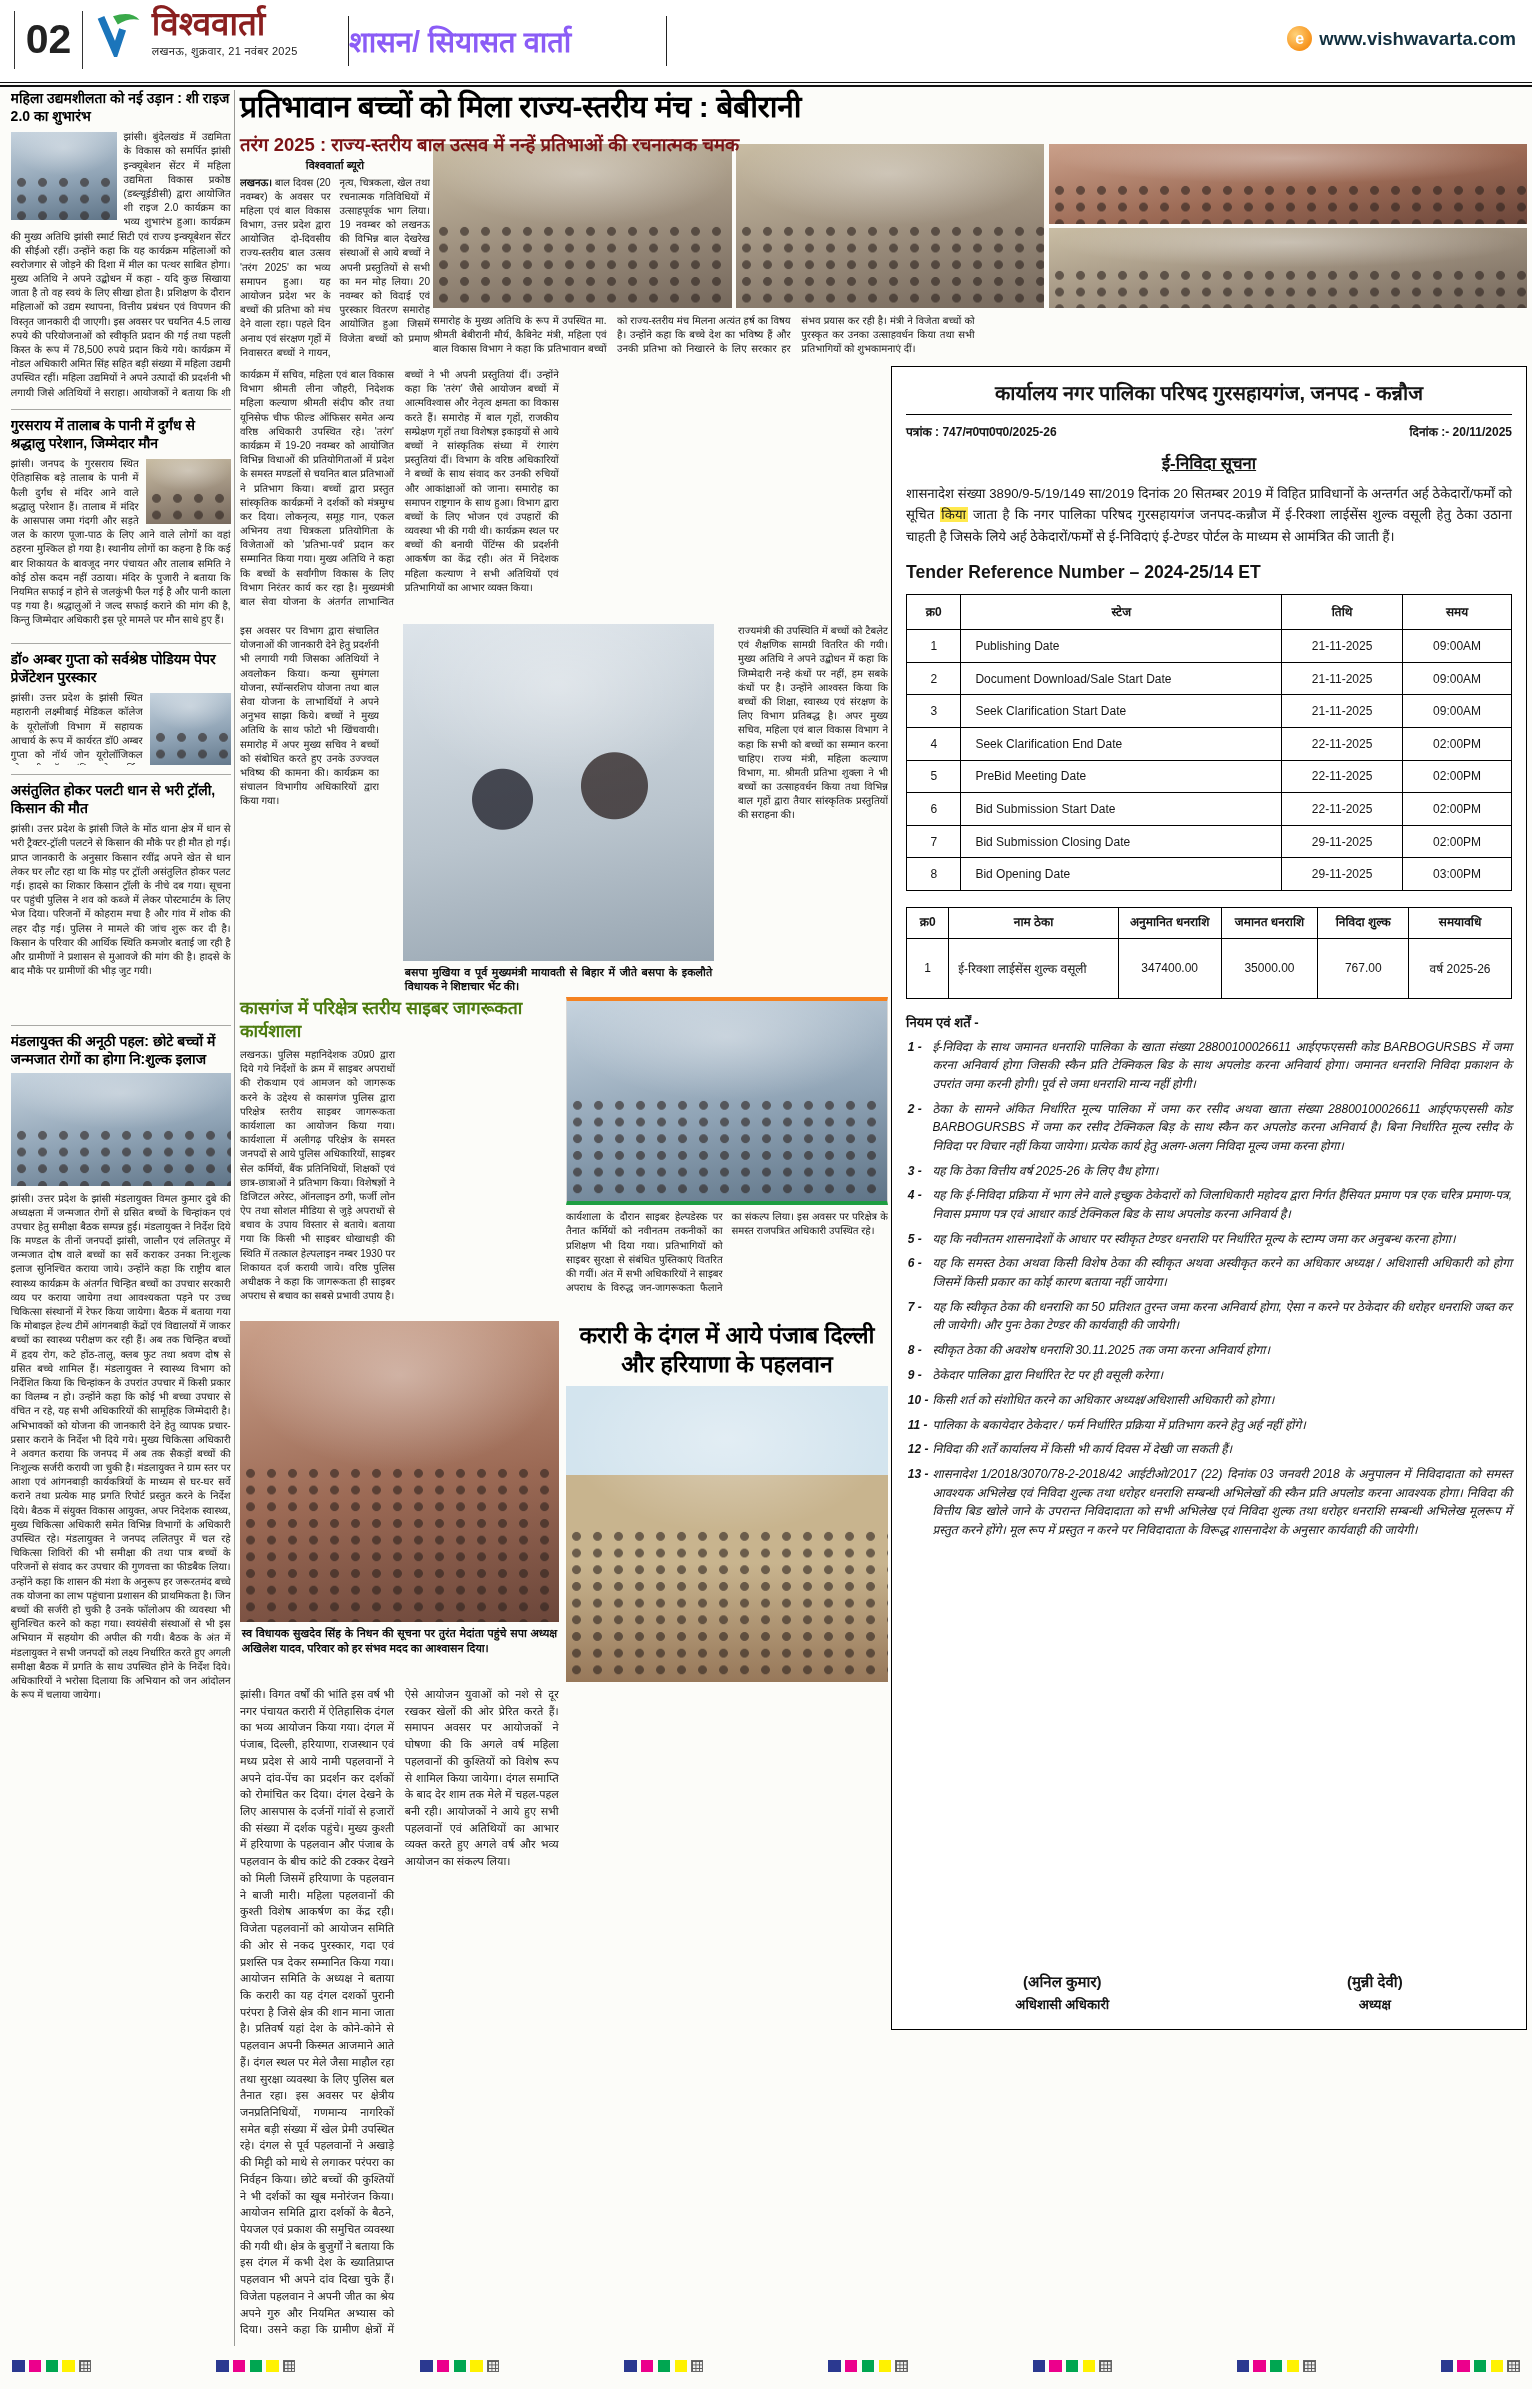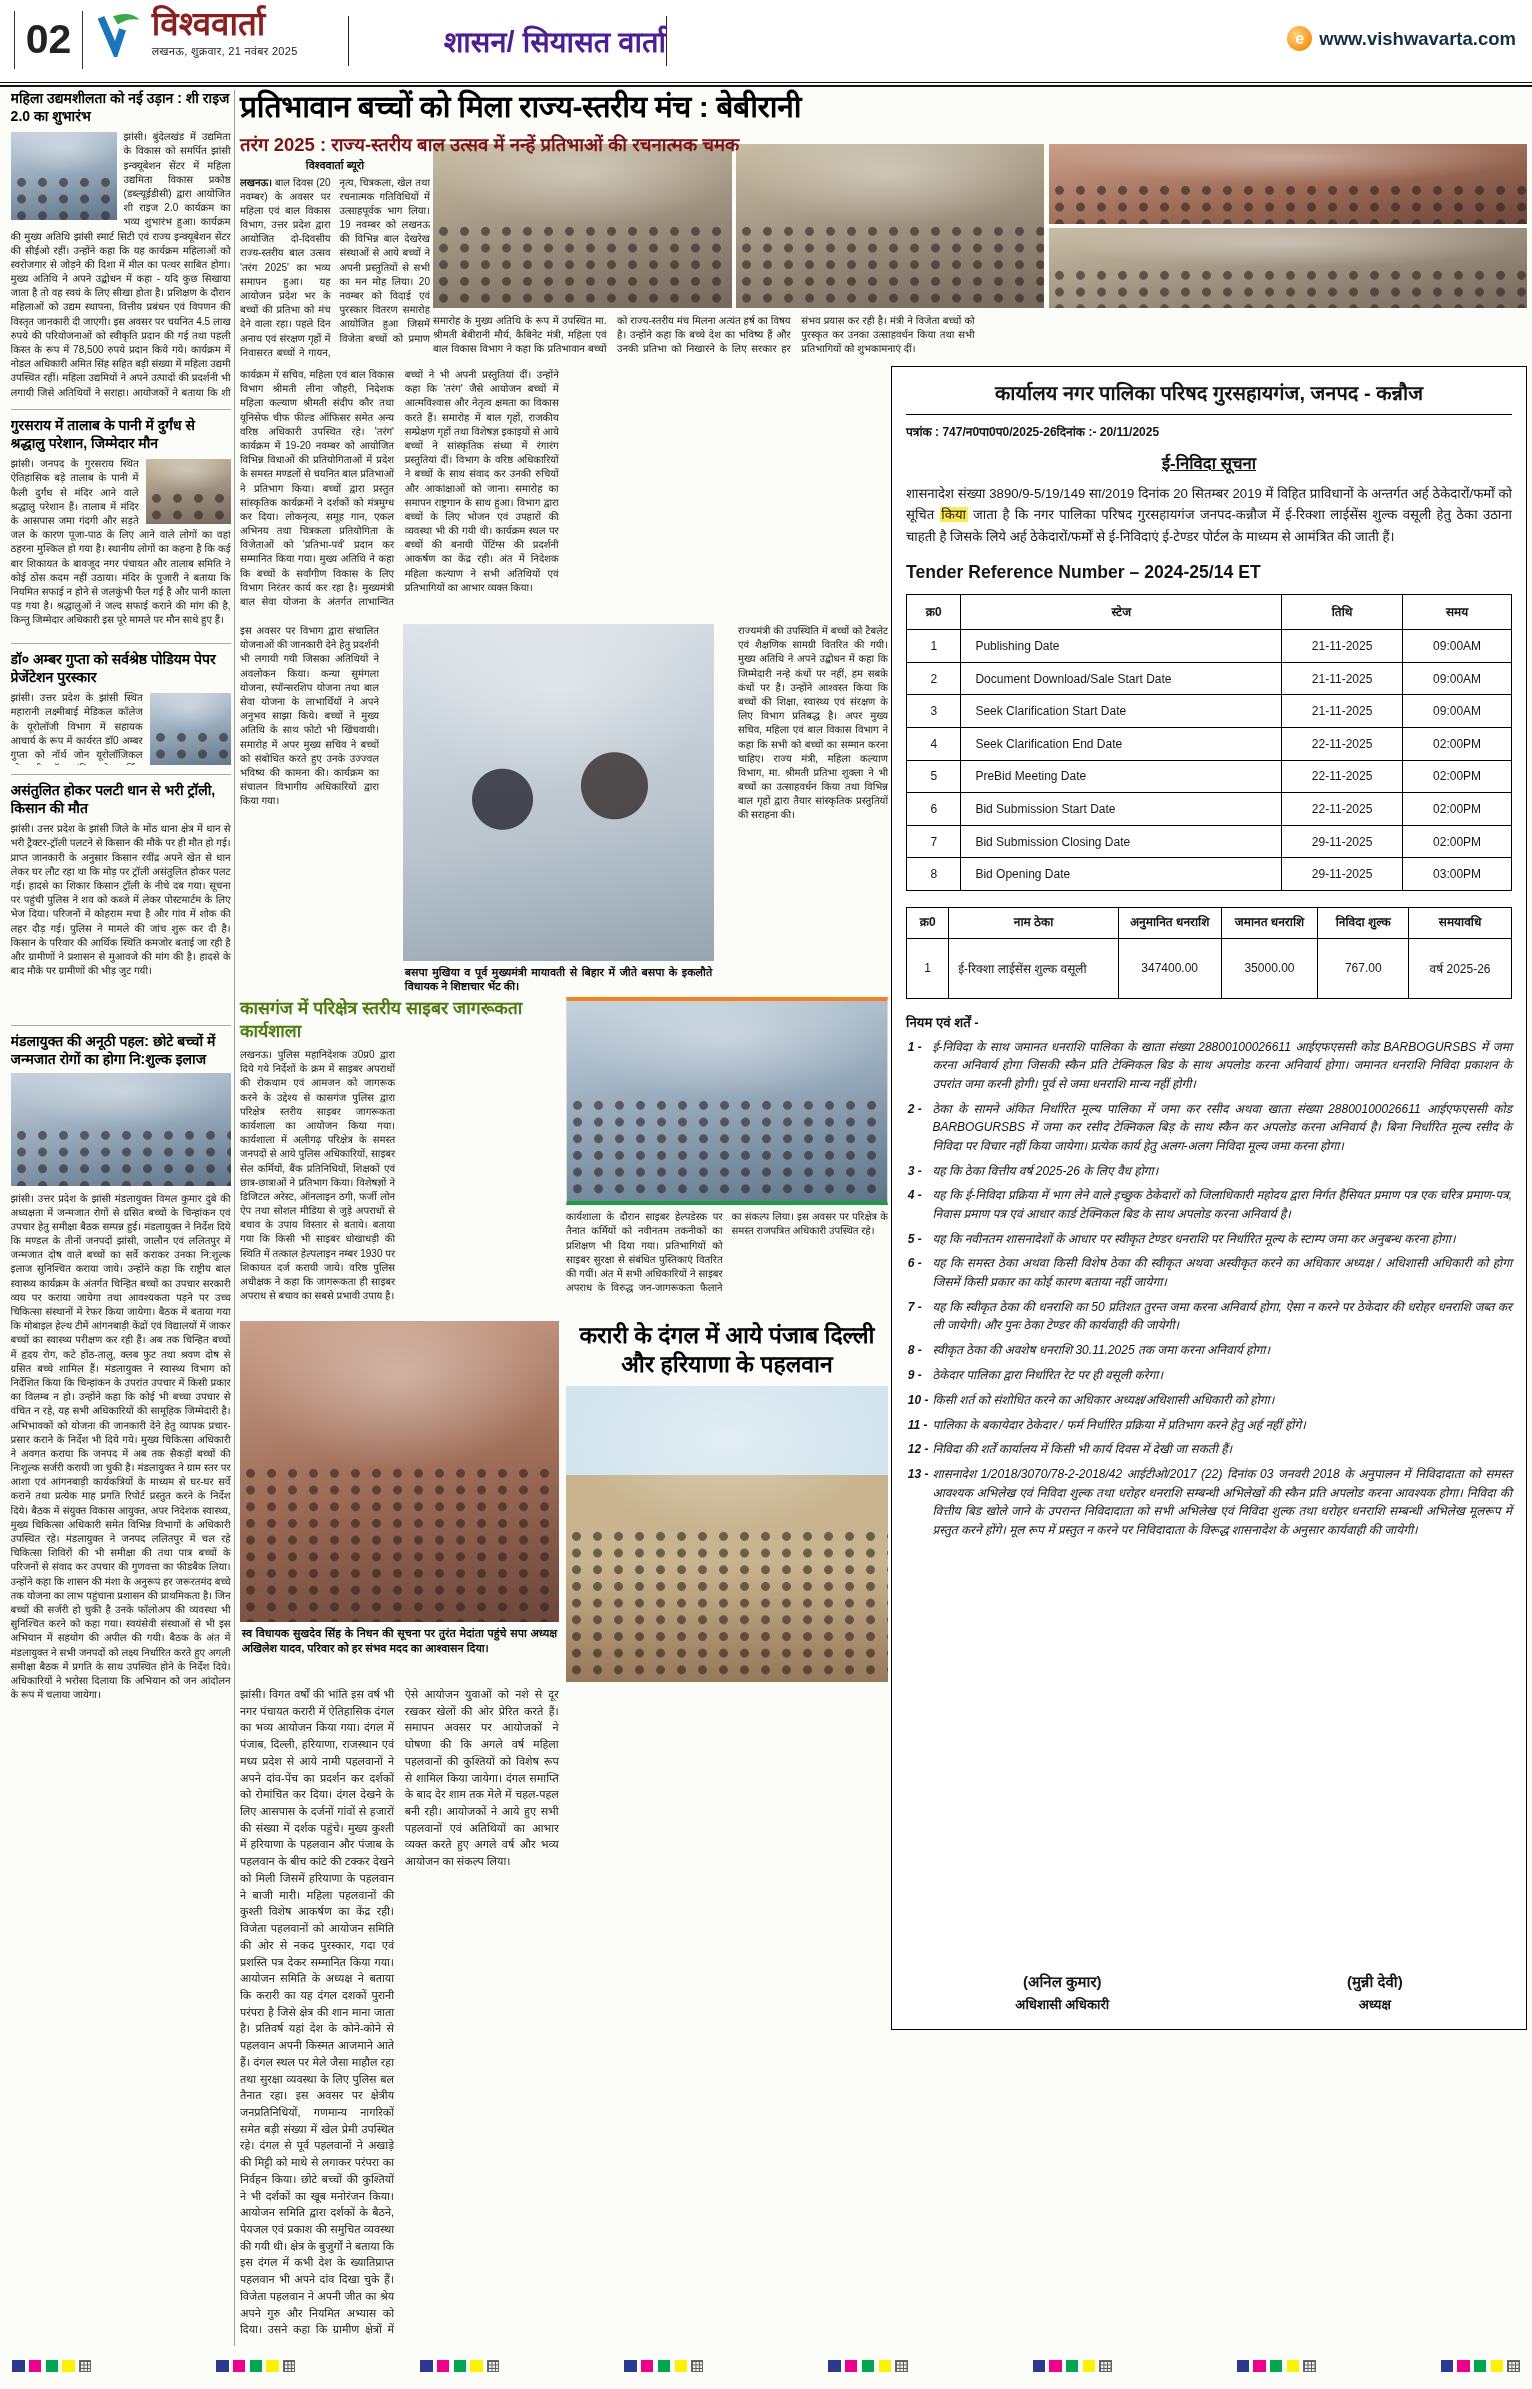--- a/index.html
+++ b/index.html
@@ -6,22 +6,22 @@
   .page{position:relative;width:1532px;height:2389px;background:#fcfcf9;margin:0 auto;
         font-family:"Liberation Sans","DejaVu Sans",sans-serif;color:#151515;overflow:hidden;}
   
   .masthead{position:absolute;left:0;top:0;width:100%;height:82px;background:#fff;border-bottom:0.9px solid #111;}
   .rule2{position:absolute;left:0;top:85px;width:100%;height:1.8px;background:#111;}
   .pagenum{position:absolute;left:14px;top:10.6px;width:67px;height:58px;display:flex;align-items:center;justify-content:center;
            font-size:41px;font-weight:bold;border-left:1.8px solid #333;border-right:1.8px solid #333;color:#222;}
   .brand{position:absolute;left:95px;top:7px;display:flex;gap:8.8px;align-items:center;}
   .brand-name{font-size:33px;font-weight:bold;color:#8a1f1f;line-height:1.05;}
   .edition{font-size:11px;color:#222;margin-top:1.8px;letter-spacing:0.3px;}
-  .section-title{position:absolute;left:348px;top:16px;width:317px;text-align:right;font-size:29px;font-weight:bold;
-                 color:#4c1d95;border-left:1.8px solid #222;border-right:1.8px solid #222;padding:5.3px 0;}
+  .section-title{position:absolute;left:348px;top:16px;width:317px;text-align:left;font-size:29px;font-weight:bold;
+                 color:#8b5cf6;border-left:1.8px solid #222;border-right:1.8px solid #222;padding:5.3px 0;}
   .website{position:absolute;right:16px;top:26.4px;display:flex;align-items:center;gap:7px;font-size:18.5px;font-weight:bold;color:#12303f;}
   .eglobe{width:25px;height:25px;border-radius:50%;background:radial-gradient(circle at 35% 35%,#ffd27a,#f7941d 70%);color:#fff;
           display:flex;align-items:center;justify-content:center;font-size:16px;font-weight:bold;}
   
   .bodytext{font-size:10px;line-height:1.42;text-align:justify;color:#161616;}
   .cols2{column-count:2;column-gap:8.8px;column-fill:auto;}
   .cols4{column-count:4;column-gap:10.6px;column-fill:auto;}
   .cols6{column-count:6;column-gap:10.6px;column-fill:auto;}
   .dateline{font-weight:bold;}
   .byline{font-weight:bold;text-align:center;font-size:11px;margin:0 0 3.5px;}
@@ -79,21 +79,21 @@
   .montage{position:absolute;left:433px;top:144px;width:1094px;height:164px;display:flex;gap:4.4px;}
   .m-a{width:299px;height:100%;}
   .m-b{width:308px;height:100%;}
   .m-col{flex:1;display:flex;flex-direction:column;gap:4.4px;}
   .m-c,.m-d{flex:1;}
   .blockB{position:absolute;left:433px;top:314px;width:1094px;height:49px;overflow:hidden;}
   
   .tender{position:absolute;left:891px;top:366px;width:636px;height:1664px;border:1.8px solid #000;background:#fff;
           padding:12.3px 14px;box-sizing:border-box;display:flex;flex-direction:column;}
   .t-title{font-size:20px;font-weight:bold;text-align:center;padding-bottom:8px;border-bottom:1.8px solid #000;margin:0 0 8px;}
-  .t-meta{display:flex;justify-content:flex-start;font-size:12px;font-weight:bold;}
+  .t-meta{display:flex;justify-content:space-between;font-size:12px;font-weight:bold;}
   .t-notice{text-align:center;font-size:16.7px;font-weight:bold;text-decoration:underline;margin:10.6px 0 8.8px;}
   .t-intro{font-size:13.2px;line-height:1.65;text-align:justify;margin:0;}
   .hl{background:#ffe94d;padding:0 1.8px;}
   .t-ref{font-family:Liberation Sans, sans-serif;font-size:17.6px;font-weight:bold;text-align:left;margin:14px 0 10.6px;}
   table.t{width:100%;border-collapse:collapse;font-size:12px;}
   table.t th,table.t td{border:1.3px solid #000;padding:8.8px 5.3px;text-align:center;vertical-align:middle;}
   table.sched td:nth-child(2){text-align:left;padding-left:14px;}
   table.contract{margin-top:16px;}
   table.contract th{padding:7px 3.5px;line-height:1.3;}
   table.contract td{padding:21px 5.3px;}

